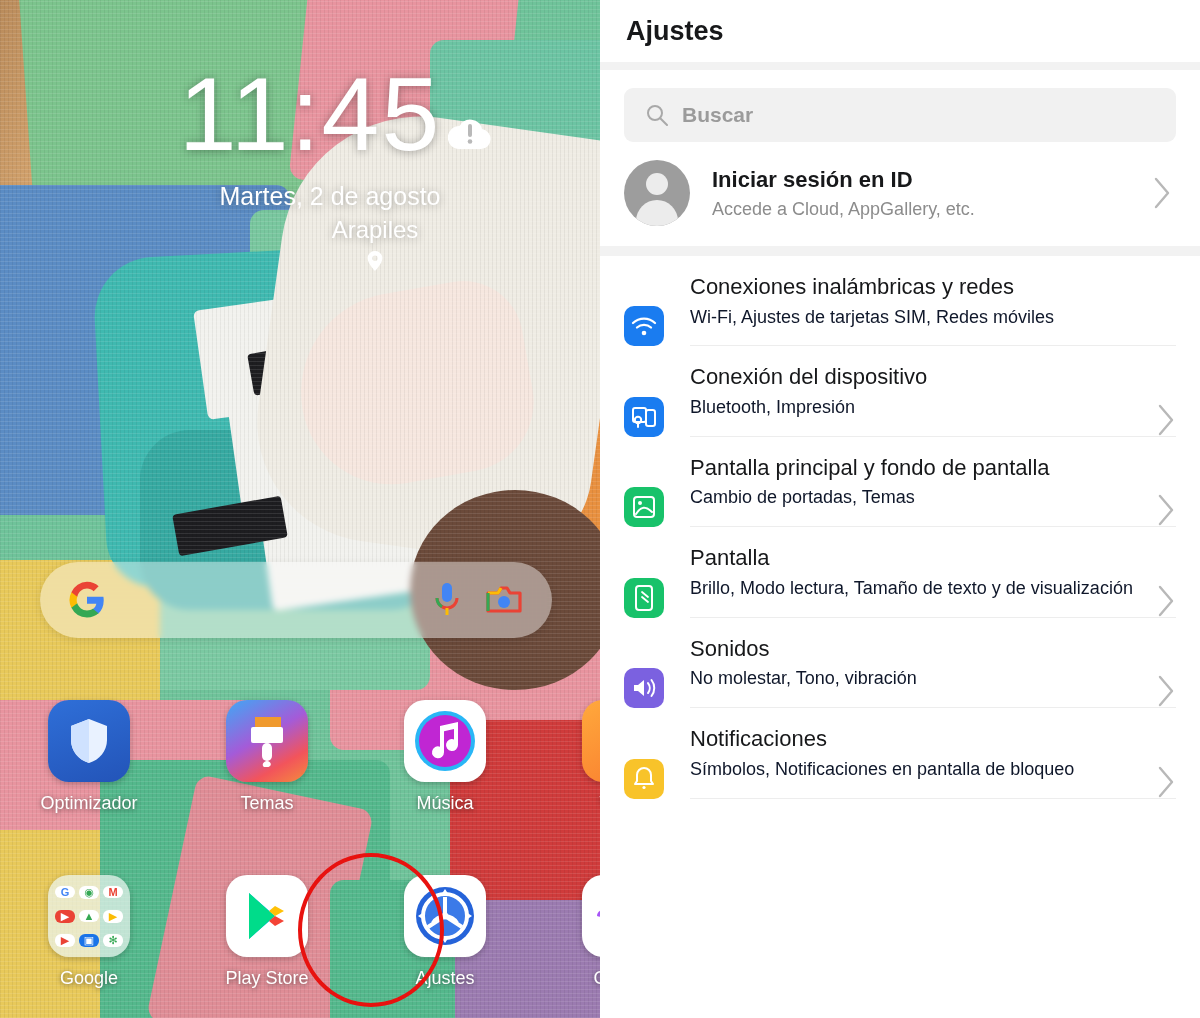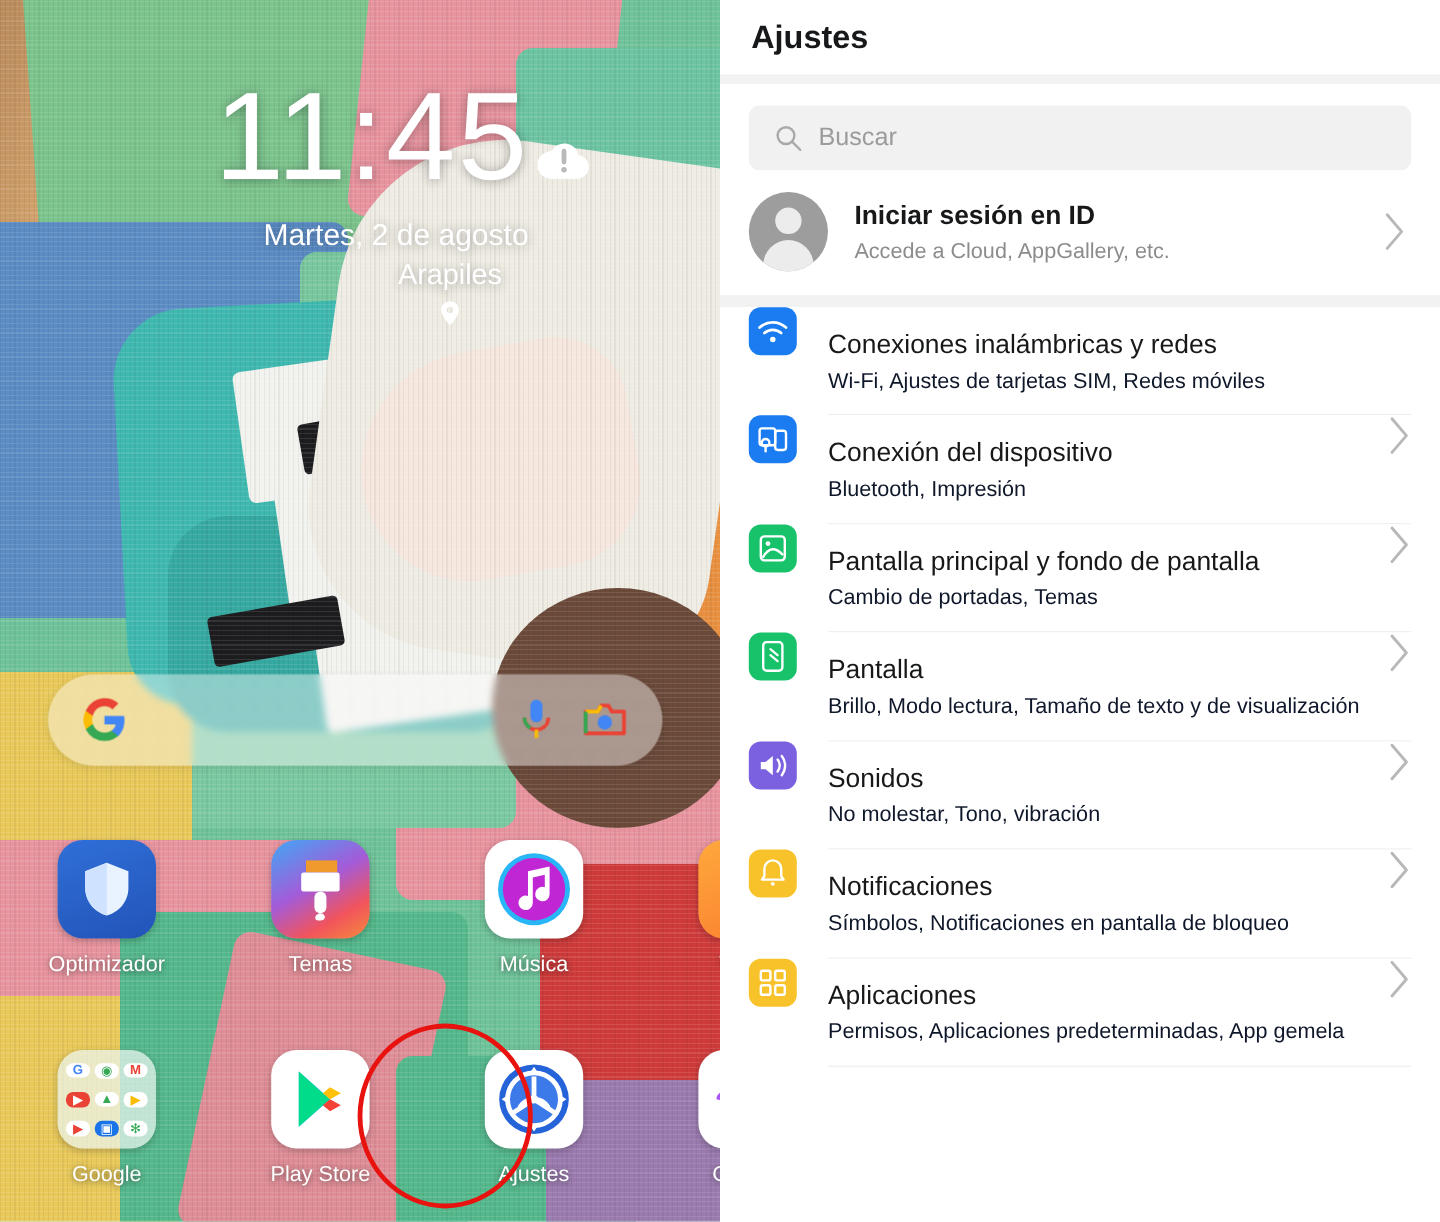--- a/index.html
+++ b/index.html
@@ -102,36 +102,36 @@
            border: 4px solid #e8120f; border-radius: 50%; pointer-events: none; }
 
   
   #settings { flex: 1; background: #fff; position: relative; overflow: hidden; }
   #st-header { height: 62px; background: #fff; display: flex; align-items: center; padding: 0 0 0 26px; }
   #st-title { font-size: 27px; font-weight: bold; color: #17181a; }
   #st-band { height: 8px; background: #f2f2f2; }
   #searchzone { background: #fff; padding: 18px 24px 0 24px; }
   #searchbox { height: 54px; background: #f1f1f1; border-radius: 9px;
                display: flex; align-items: center; padding: 0 22px; gap: 14px; }
-  #searchph { font-size: 21px; color: #9b9b9b; }
+  #searchph { font-size: 21px; color: #9b9b9b; font-weight: bold; }
 
   #account { background: #fff; display: flex; align-items: center; padding: 18px 28px 20px 24px; gap: 22px; }
   #avatar { width: 66px; height: 66px; border-radius: 50%; background: #9d9d9d;
             flex: 0 0 66px; position: relative; overflow: hidden; }
   #avatar .ah { position: absolute; left: 50%; top: 13px; transform: translateX(-50%);
                 width: 22px; height: 22px; border-radius: 50%; background: #ececec; }
   #avatar .ab { position: absolute; left: 50%; top: 40px; transform: translateX(-50%);
                 width: 42px; height: 34px; border-radius: 21px 21px 0 0; background: #ececec; }
   .acct-txt { flex: 1; }
   #acct-title { font-size: 22px; font-weight: bold; color: #17181a; }
   #acct-sub { font-size: 18px; color: #8c8c8c; margin-top: 6px; }
 
   #divider-band { height: 10px; background: #f2f2f2; }
 
-  .row { display: flex; align-items: flex-start; padding: 0 24px; background: #fff; position: relative; }
+  .row { display: flex; align-items: flex-end; padding: 0 24px; background: #fff; position: relative; }
   .row-ic { width: 40px; height: 40px; border-radius: 10px; flex: 0 0 40px;
             display: flex; align-items: center; justify-content: center; margin-right: 26px; }
   .row-txt { flex: 1; padding: 17px 0; }
   .row-title { font-size: 22px; color: #17181a; font-weight: 400; line-height: 1.25; }
   .row-sub { font-size: 18px; color: #0f172a; margin-top: 5px; line-height: 1.33; }
   .chev { flex: 0 0 20px; margin-left: 14px; }
   .chev.hidden { visibility: hidden; }
   .row-line { position: absolute; left: 90px; right: 24px; bottom: 0; height: 1px; background: #ededed; }
   .blue { background: #1a7cf0; } .green { background: #18c26a; }
   .purple { background: #7b61e0; } .yellow { background: #f8c32a; }
@@ -457,35 +457,15 @@
       <div class="row-txt">
         <div class="row-title">Notificaciones</div>
         <div class="row-sub">Símbolos, Notificaciones en pantalla de bloqueo</div>
       </div>
       <svg class="chev" width="20" height="34" viewBox="0 0 20 34">
         <path d="M4 3l12 14L4 31" fill="none" stroke="#b8b8b8" stroke-width="2.4" stroke-linecap="round" stroke-linejoin="round"></path>
       </svg>
       <div class="row-line"></div>
     </div>
 
-    <div class="row">
-      <div class="row-ic yellow">
-        <svg width="24" height="24" viewBox="0 0 24 24">
-          <g fill="none" stroke="#fff" stroke-width="2">
-            <rect x="2" y="2" width="8" height="8" rx="1.6"></rect>
-            <rect x="14" y="2" width="8" height="8" rx="1.6"></rect>
-            <rect x="2" y="14" width="8" height="8" rx="1.6"></rect>
-            <rect x="14" y="14" width="8" height="8" rx="1.6"></rect>
-          </g>
-        </svg>
-      </div>
-      <div class="row-txt">
-        <div class="row-title">Aplicaciones</div>
-        <div class="row-sub">Permisos, Aplicaciones predeterminadas, App gemela</div>
-      </div>
-      <svg class="chev" width="20" height="34" viewBox="0 0 20 34">
-        <path d="M4 3l12 14L4 31" fill="none" stroke="#b8b8b8" stroke-width="2.4" stroke-linecap="round" stroke-linejoin="round"></path>
-      </svg>
-      <div class="row-line"></div>
-    </div>
 
   </div>
 </div>
 
 </body></html>

